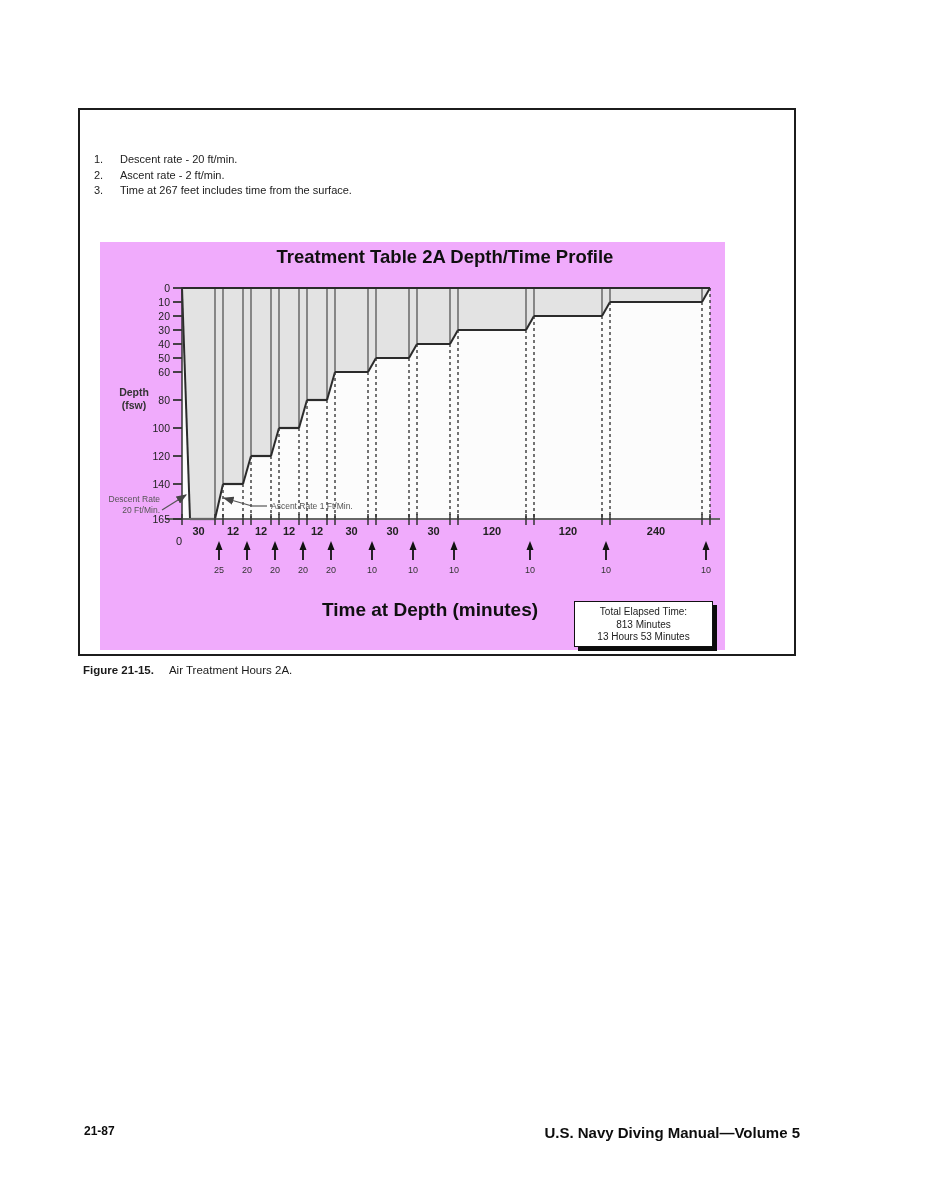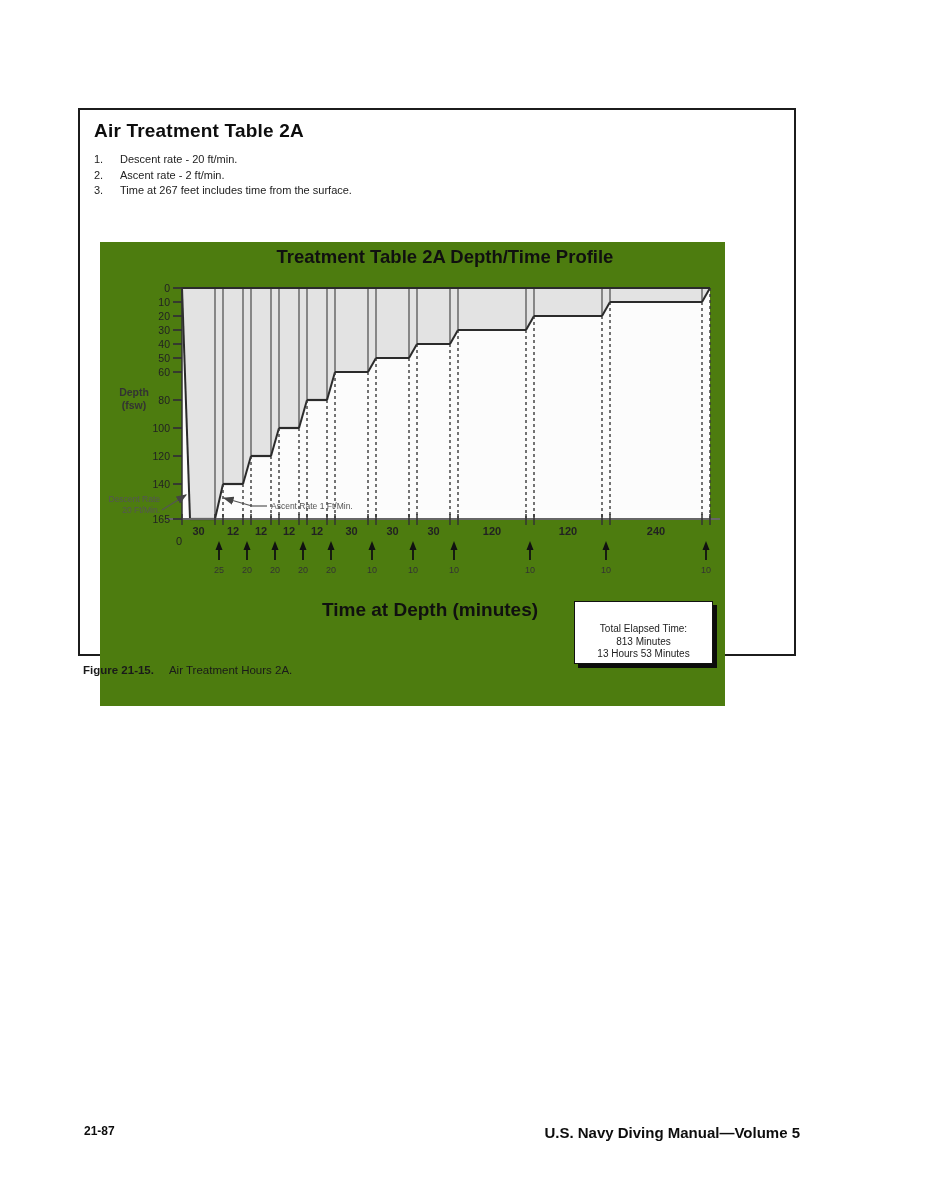--- a/index.html
+++ b/index.html
@@ -13,46 +13,45 @@
     border:2px solid #1c1c1c;background:#fff;
   }
   .box-title{
     margin:10px 0 0 14px;font-size:19px;font-weight:bold;color:#0d0d0d;
     letter-spacing:.2px;
   }
   .notes{position:absolute;left:14px;top:42px;font-size:11px;color:#222;}
   .note{display:flex;line-height:15.5px;}
   .note .num{width:26px;}
   .chart-wrap{
-    position:absolute;left:20px;top:132px;width:625px;height:464px;
-    background:#4d7c0f;
+    position:absolute;left:20px;top:132px;width:625px;height:408px;
+    background:#f0abfc;
   }
   #profile-svg{position:absolute;left:0;top:0;}
   .total-box{
     position:absolute;left:474px;top:359px;width:137px;height:40px;
     background:#fff;border:1px solid #111;
     box-shadow:4px 4px 0 0 #0c0c0c;
-    text-align:center;font-size:10px;color:#222;padding-top:21px;line-height:12.5px;
+    text-align:center;font-size:10px;color:#222;padding-top:4px;line-height:12.5px;
   }
   .caption{
     position:absolute;left:83px;top:664px;font-size:11.5px;color:#1a1a1a;margin:0;
   }
   .caption .cap-label{font-weight:bold;margin-right:15px;}
   .footer-left{
     position:absolute;left:84px;top:1124px;font-size:12px;font-weight:bold;color:#0d0d0d;
   }
   .footer-right{
     position:absolute;right:126px;top:1124px;font-size:15px;font-weight:bold;color:#0d0d0d;
   }
 </style>
 </head>
 <body>
 
 <div class="content-box">
-  <h1 class="box-title">Air Treatment Table 2A</h1>
 
   <div class="notes">
     <div class="note">
       <span class="num">1.</span>
       <span>Descent rate - 20 ft/min.</span>
     </div>
     <div class="note">
       <span class="num">2.</span>
       <span>Ascent rate - 2 ft/min.</span>
     </div>

